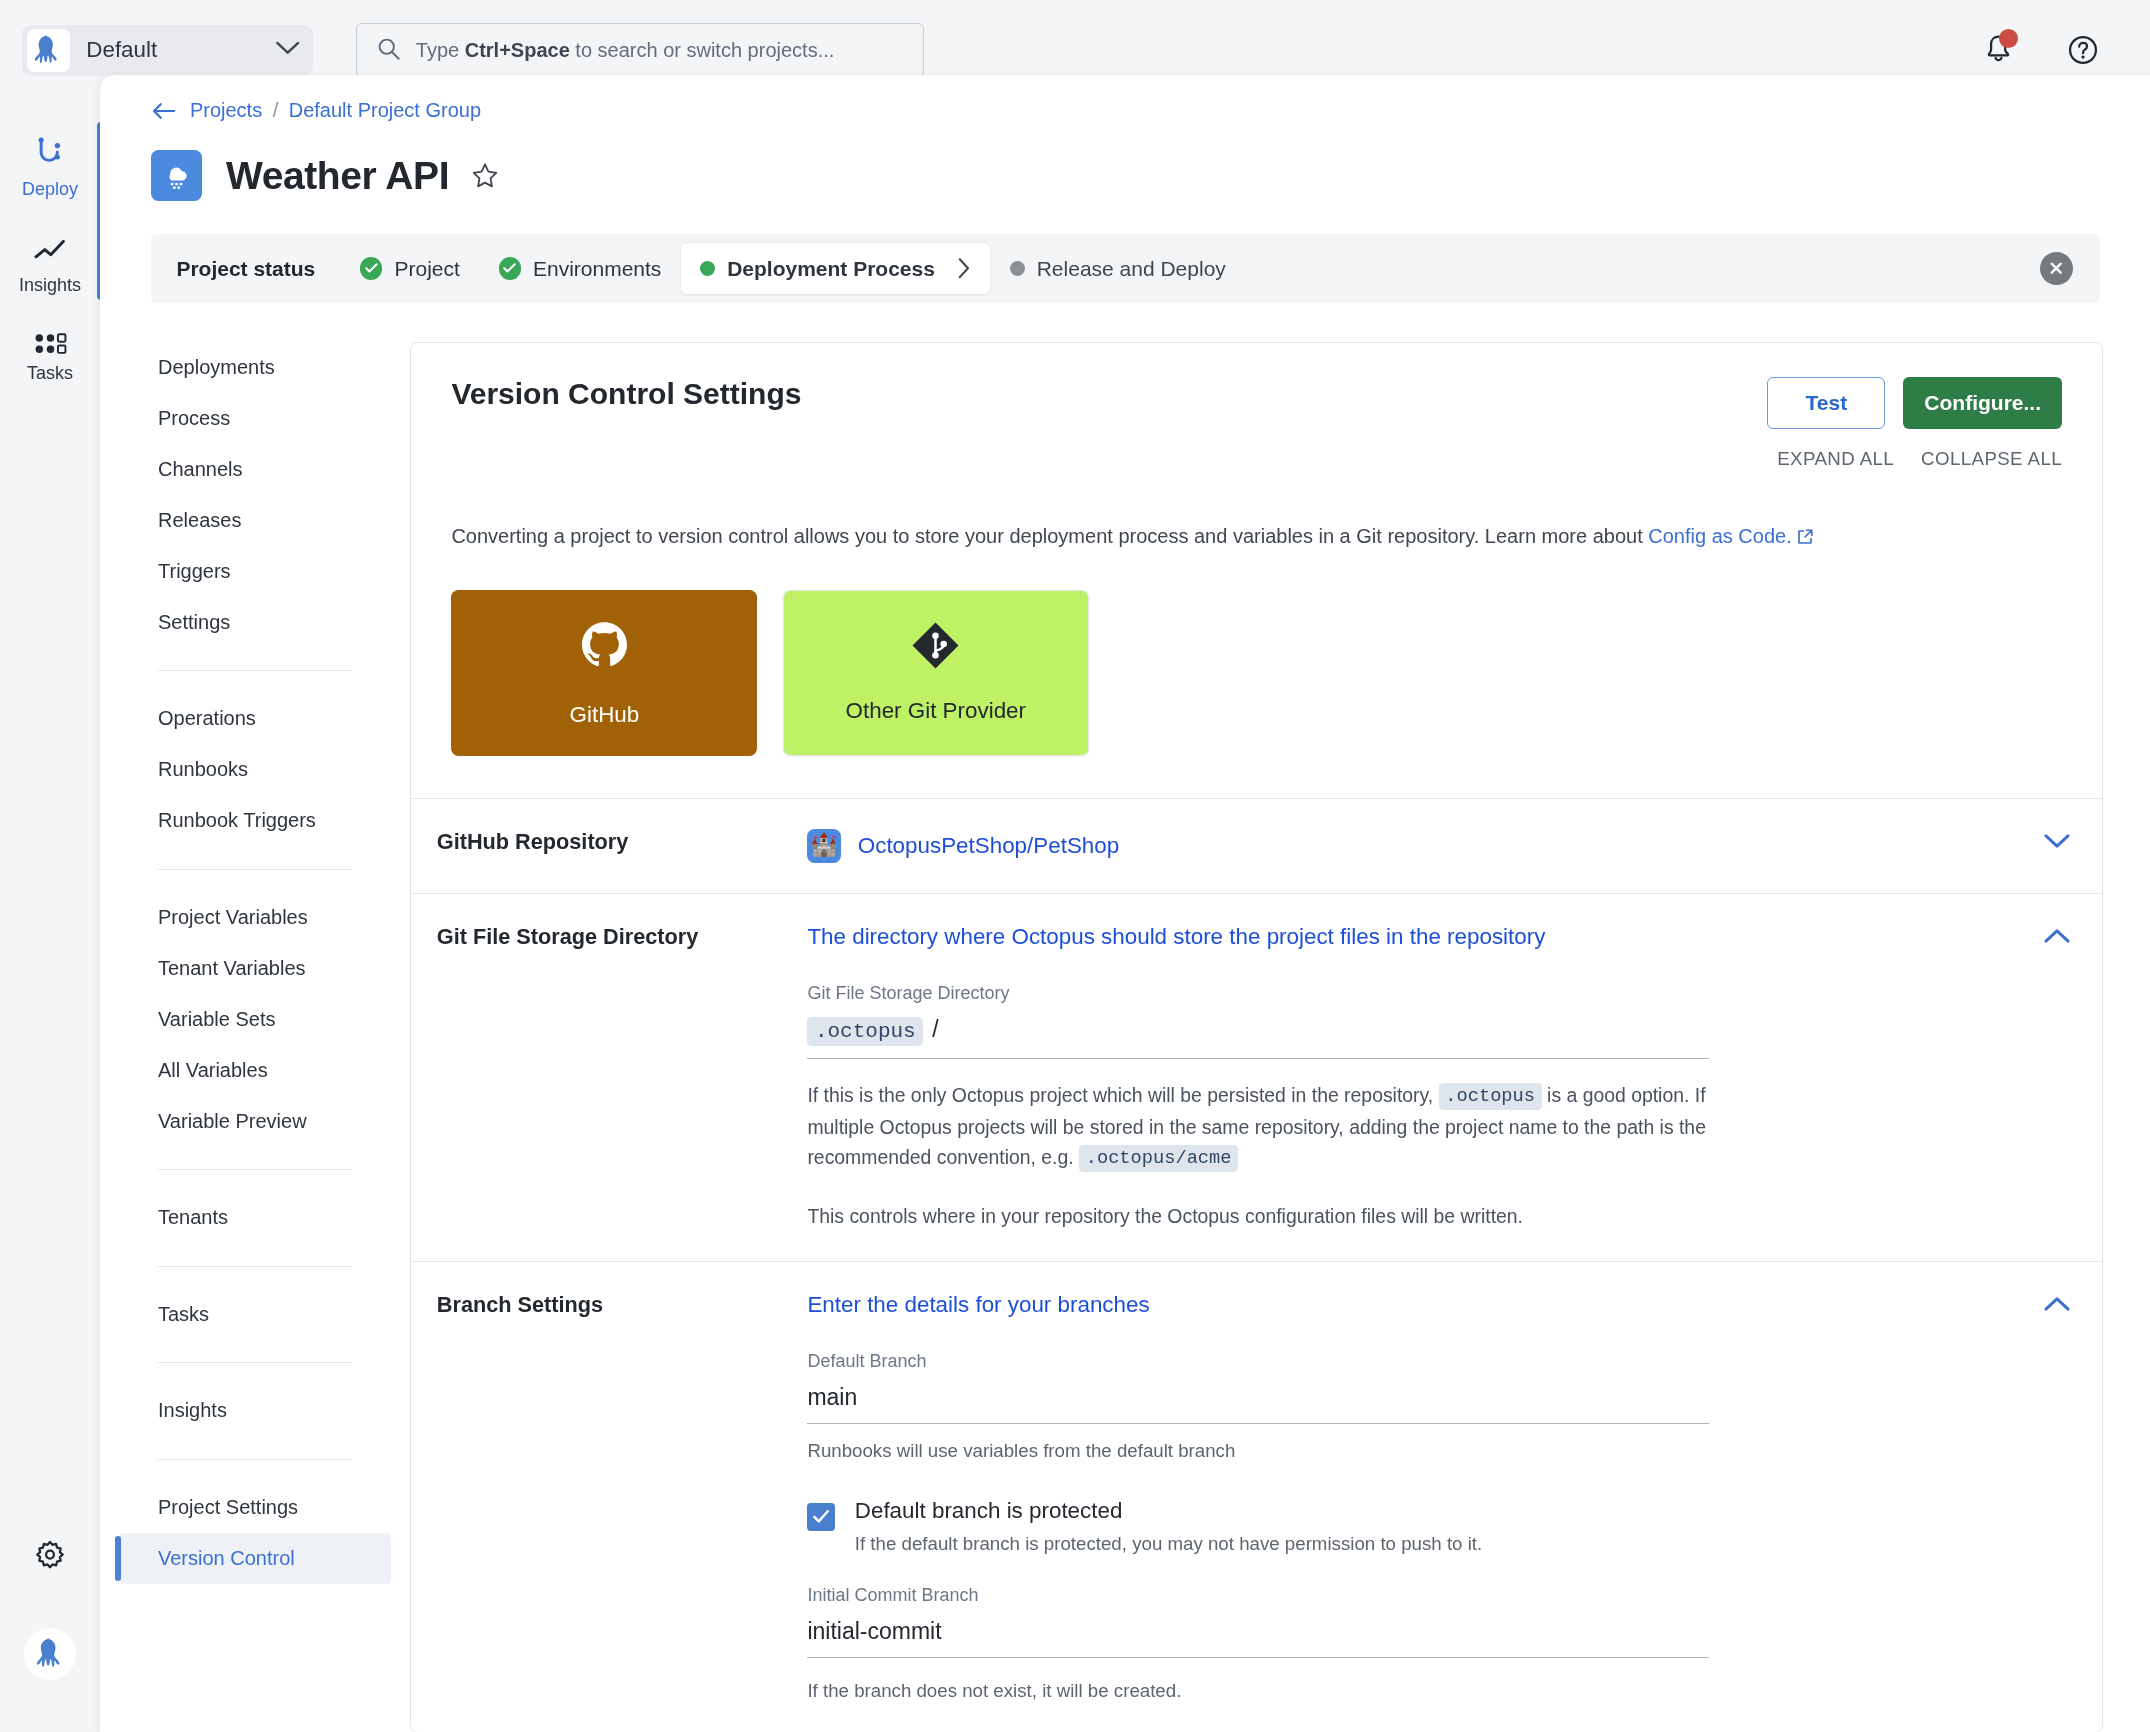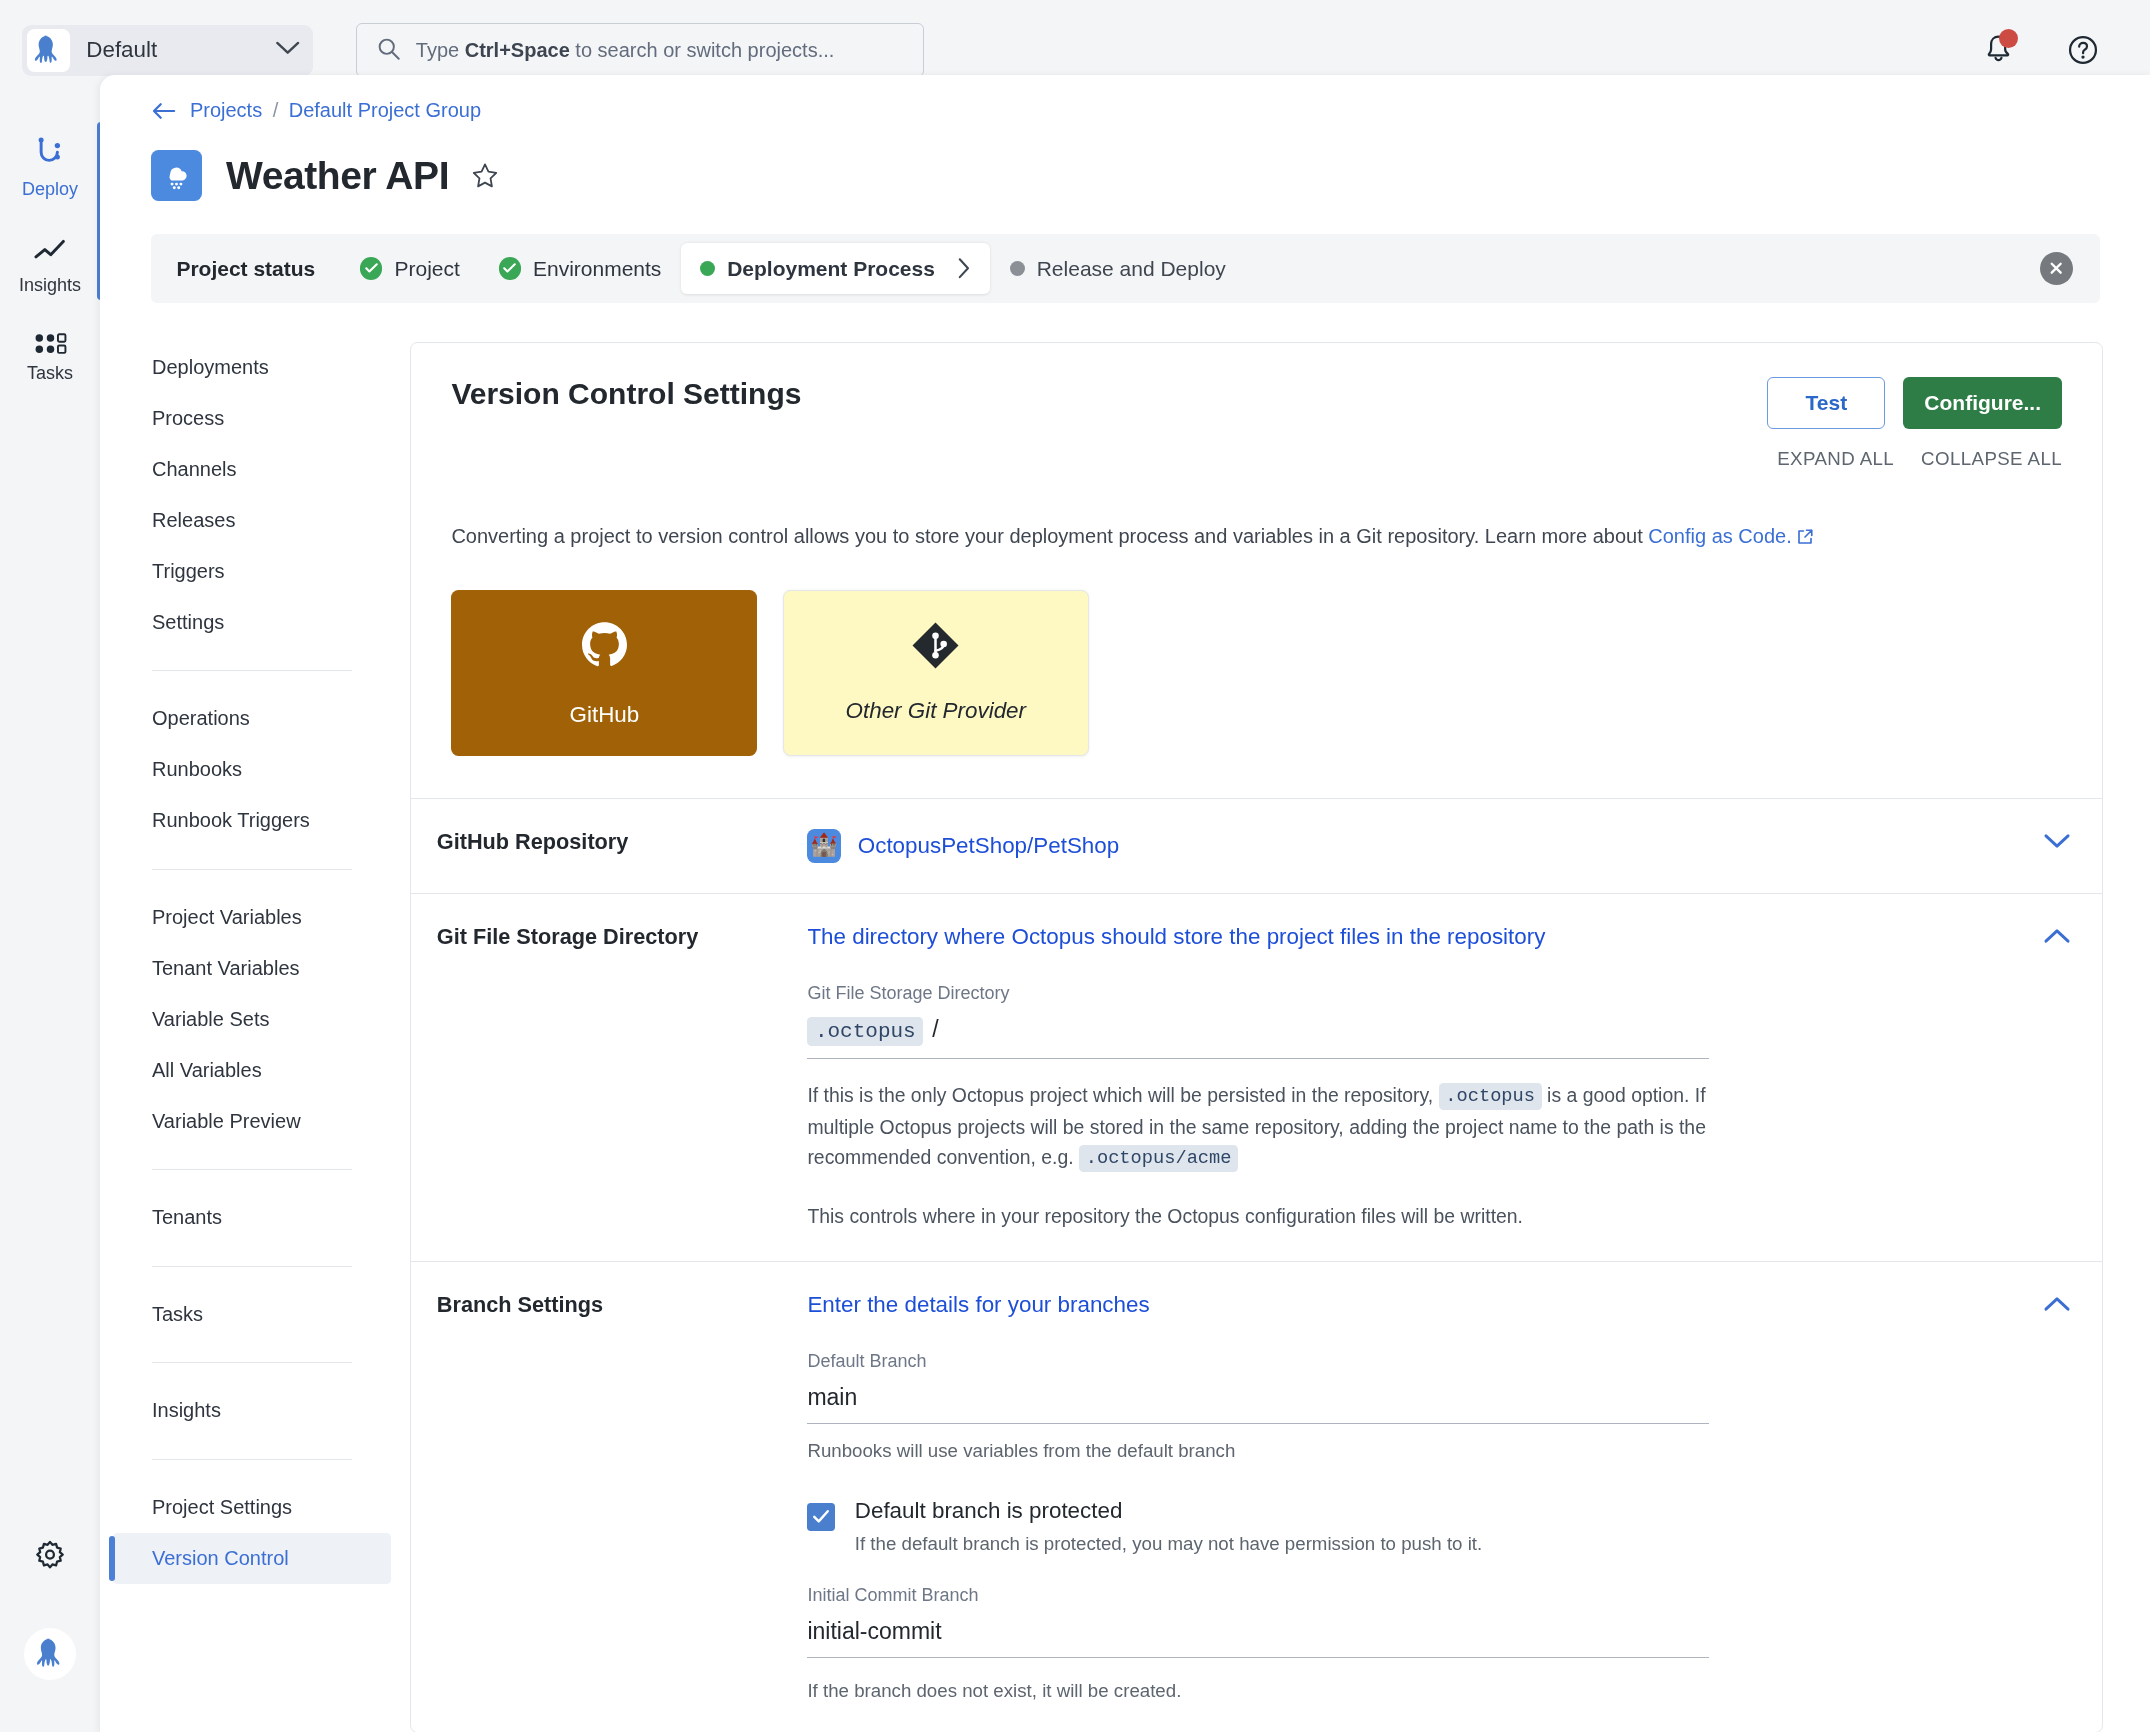--- a/index.html
+++ b/index.html
@@ -128,21 +128,21 @@
   .step-chev { margin-left: 9px; display:flex; }
   .close-circle {
     margin-left: auto; margin-right: 16.4px;
     width: 33px; height: 33px; border-radius: 50%; background: #76797e;
     display: flex; align-items: center; justify-content: center; cursor: pointer; flex:none;
   }
 
   
   .content { display: flex; margin-top: 39px; }
 
-  .subnav { width: 291px; flex: none; padding-left: 13px; }
+  .subnav { width: 291px; flex: none; padding-left: 19px; }
   .nav-link {
     height: 51px; display: flex; align-items: center;
     padding-left: 39px; font-size: 20px; color: #2f353f;
     cursor: pointer; border-radius: 4.5px; position: relative;
   }
   .nav-link.active { background: #eef1f6; color: #3b6fd4; }
   .nav-link.active::before {
     content: ""; position: absolute; left: -4.5px; top: 3px;
     width: 6px; height: 45px; background: #4c7fd6; border-radius: 3px;
   }
@@ -180,21 +180,21 @@
 
   .providers { display: flex; gap: 25.4px; margin: 36px 0 0 40px; }
   .prov {
     width: 306px; height: 166px; border-radius: 7.5px;
     display: flex; flex-direction: column; align-items: center; justify-content: center;
     cursor: pointer;
   }
   .prov .pname { font-size: 22.4px; margin-top: 25.4px; }
   .prov.sel { background: #a16207; }
   .prov.sel .pname { color: #fff; }
-  .prov.unsel { background: #fef9c3; border: 1.5px solid #e3e6ea; box-shadow: 0 0.7px 3px rgba(0,0,0,0.06); font-style: italic;}
+  .prov.unsel { background: #bef264; border: 1.5px solid #e3e6ea; box-shadow: 0 0.7px 3px rgba(0,0,0,0.06);}
   .prov.unsel .pname { color: #23282f; }
 
   
   .row { border-top: 1.5px solid #e3e6ea; display: flex; padding: 30px 0 30px 0; }
   .row-label { width: 396px; flex: none; padding-left: 25.4px; font-size: 21.7px; font-weight: 700; color: #23282f; }
   .row-body { flex: 1; padding-right: 15px; }
   .row-chev { width: 90px; flex: none; display: flex; justify-content: center; align-items: flex-start; cursor: pointer; padding-top: 3px;}
   .row-headline { font-size: 22.4px; color: #1d4ed8; }
   .repo-line { display: flex; align-items: center; gap: 16.4px; }
   .repo-ico {

